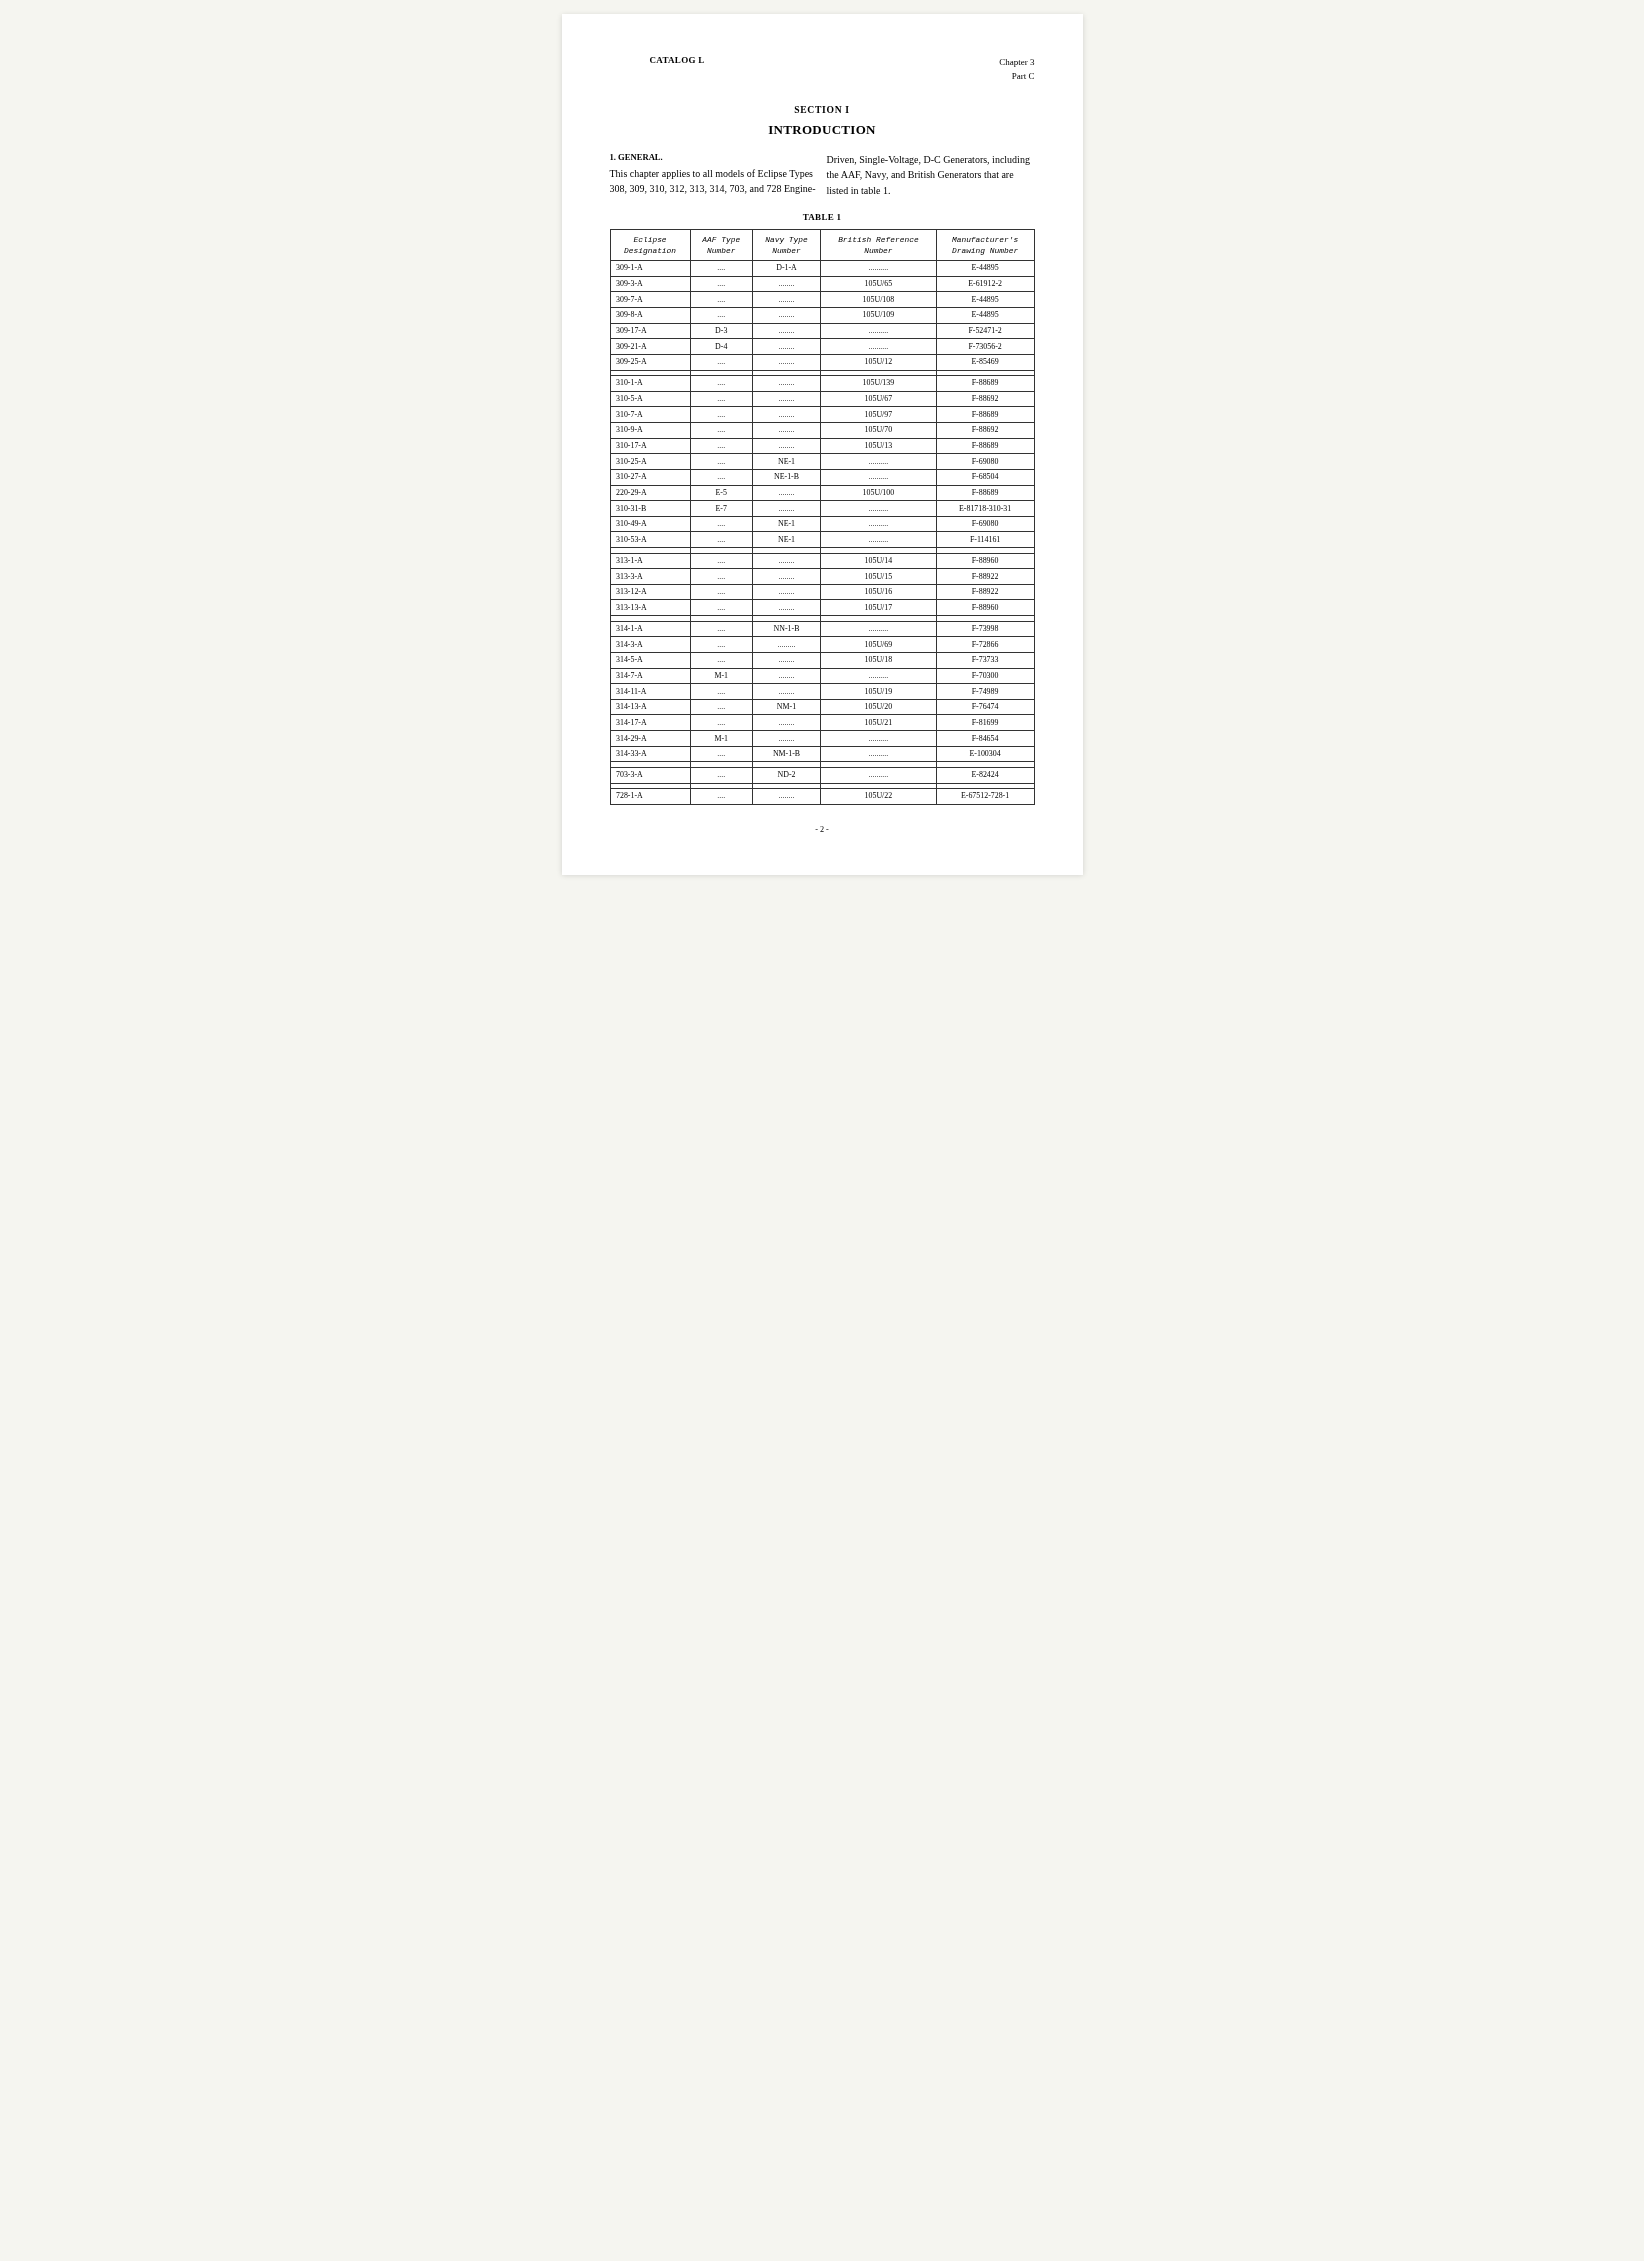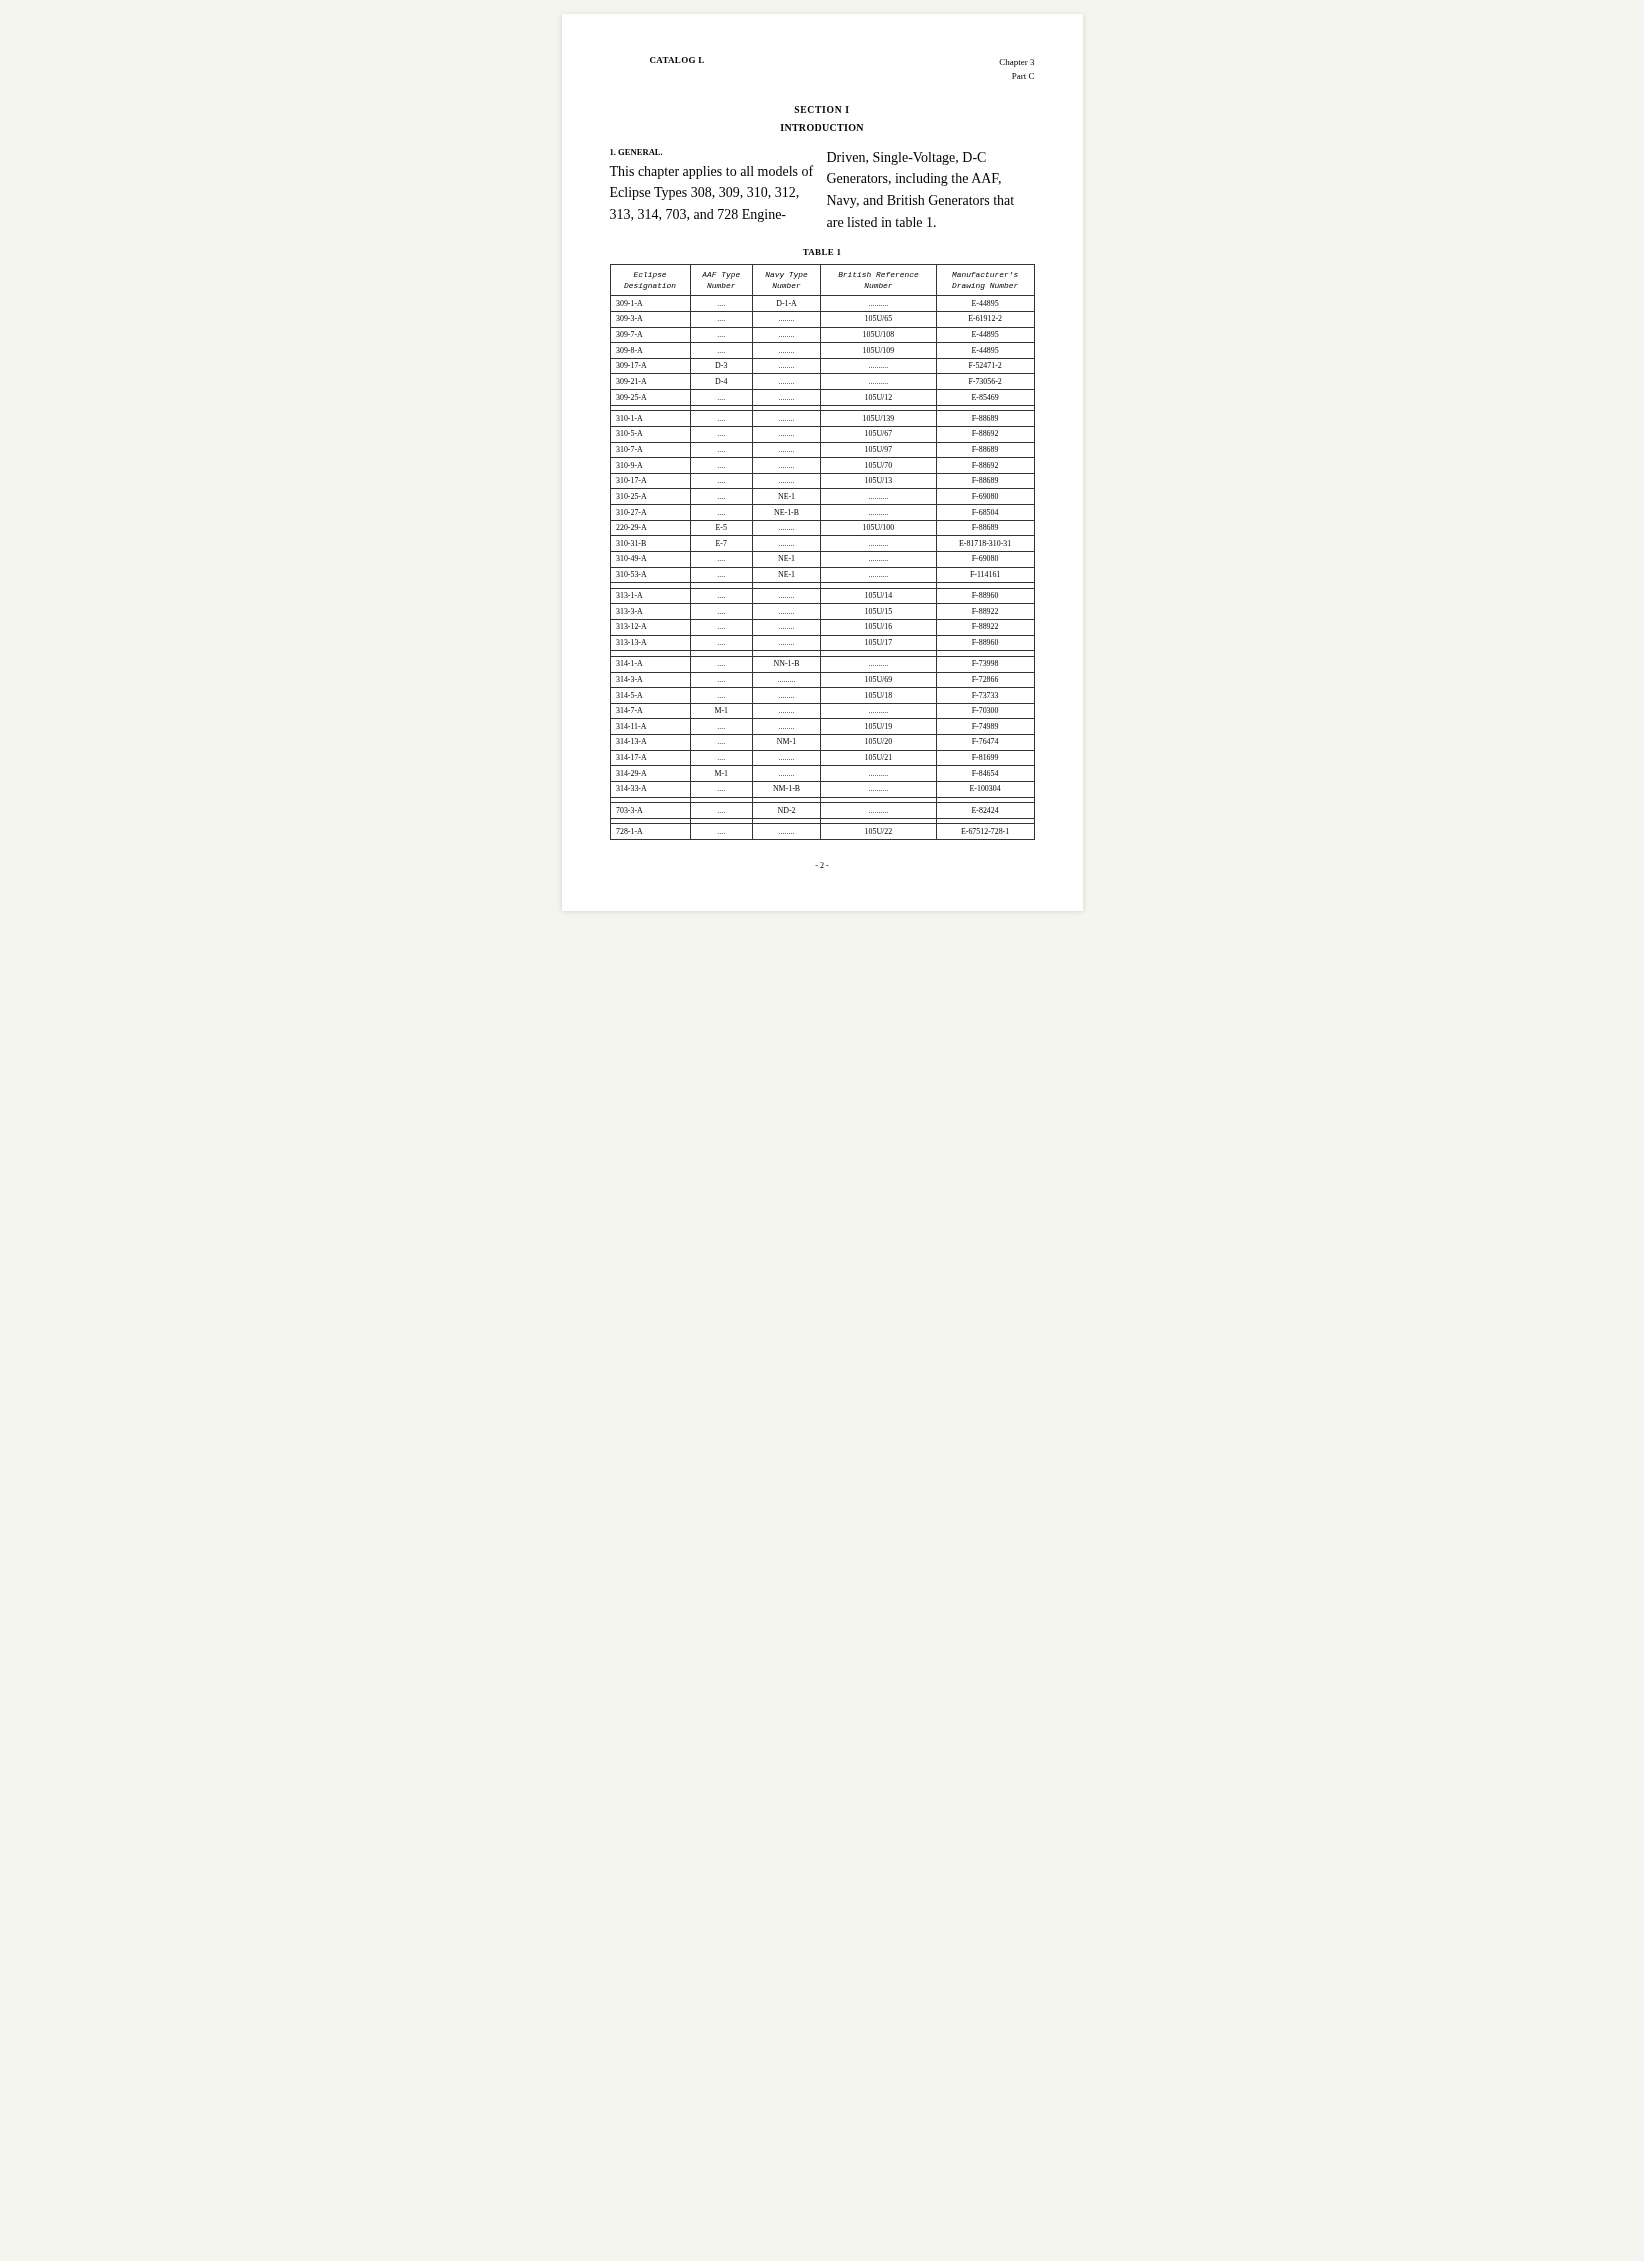--- a/index.html
+++ b/index.html
@@ -51,21 +51,21 @@
     .section-title {
       text-align: center;
       font-size: 9.6px;
       font-weight: bold;
       letter-spacing: 0.7px;
       margin-bottom: 6.9px;
     }
 
     .intro-title {
       text-align: center;
-      font-size: 10px;
+      font-size: 13px;
       font-weight: bold;
       letter-spacing: 0.3px;
       margin-bottom: 13.7px;
     }
 
     .content-body {
       display: flex;
       gap: 9px;
       margin-bottom: 13.7px;
     }
@@ -78,21 +78,21 @@
       flex: 1;
     }
 
     .general-heading {
       font-size: 8.6px;
       font-weight: bold;
       margin-bottom: 4.1px;
     }
 
     .general-text {
-      font-size: 14px;
+      font-size: 10px;
       line-height: 1.55;
     }
 
     .table-title {
       text-align: center;
       font-size: 9px;
       font-weight: bold;
       letter-spacing: 0.3px;
       margin: 11px 0 6.9px 0;
     }

